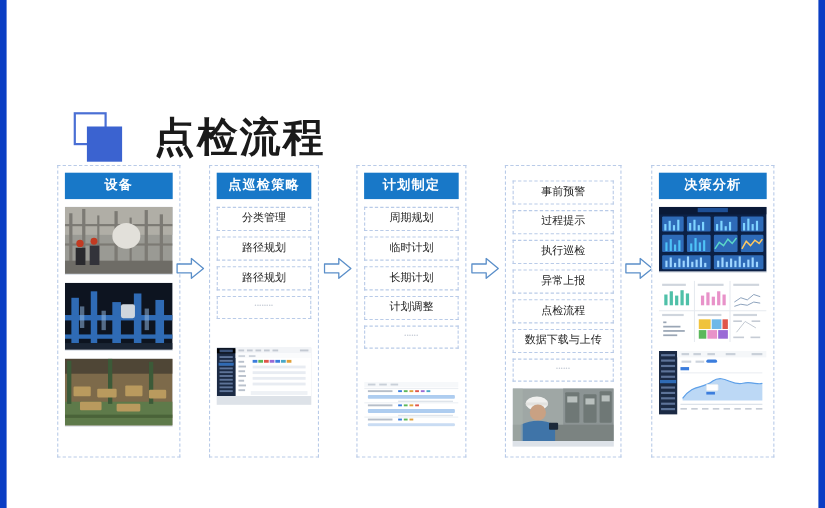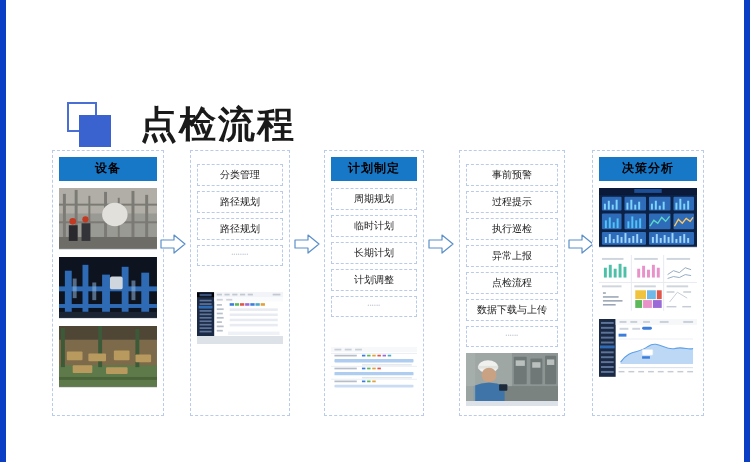--- a/index.html
+++ b/index.html
@@ -16,21 +16,21 @@
   .title-row{position:absolute;left:64px;top:52px;display:flex;align-items:center;margin-top:48px;}
   .logo{position:relative;width:52px;height:48px;flex:none;}
   .logo .sq-outline{position:absolute;left:3px;top:2px;width:30px;height:30px;border:2px solid #4a6fd4;background:#ffffff;box-sizing:border-box;}
   .logo .sq-filled{position:absolute;left:15px;top:15px;width:32px;height:32px;background:#3b63d0;}
   .page-title{margin-left:24px;font-size:37px;font-weight:bold;color:#1a1a1a;letter-spacing:2px;line-height:1;}
 
   
   .flow{position:absolute;left:0;top:150px;width:750px;height:270px;}
   .col{position:absolute;top:0;box-sizing:border-box;
        border:1px dashed #b9cbe8;background:#ffffff;padding:6px 6px 8px 6px;}
-  .col-head{background:#1878c8;color:#000000;text-align:center;
+  .col-head{background:#1878c8;color:#ffffff;text-align:center;
             font-size:12px;font-weight:bold;letter-spacing:1px;
             padding:5px 0 6px 0;line-height:1.1;}
   .items{margin-top:7px;display:flex;flex-direction:column;gap:5px;}
   .item{border:1px dashed #b9cbe8;background:#ffffff;text-align:center;
         font-size:10px;color:#222;padding:4px 0 5px 0;line-height:1.1;}
   .item.ghost{color:#c9cfd8;font-size:5px;letter-spacing:.4px;padding:6px 0 7px 0;}
   .thumbs{margin-top:7px;display:flex;flex-direction:column;gap:7px;}
   .thumb{width:100%;position:relative;overflow:hidden;background:#dde2e8;}
 
   
@@ -127,20 +127,21 @@
     </div>
   </div>
 
   <div class="arrow" style="left:160px;top:84px;">
     <svg width="26" height="20" viewBox="0 0 26 20">
       <polygon points="1,6 14,6 14,1 25,10 14,19 14,14 1,14" fill="#ffffff" stroke="#5b8fc9" stroke-width="1.2" stroke-linejoin="round"></polygon>
     </svg>
   </div>
 
   <div class="col" style="left:190px;width:100px;height:266px;">
+    <div class="col-head">点巡检策略</div>
     <div class="items">
       <div class="item">分类管理</div>
       <div class="item">路径规划</div>
       <div class="item">路径规划</div>
       <div class="item ghost">••••••••</div>
     </div>
     <div class="thumbs" style="margin-top:26px;">
       <div class="thumb" style="height:52px;">
         <svg class="ph" viewBox="0 0 100 52" preserveAspectRatio="none">
           <rect width="100" height="52" fill="#ffffff"></rect>

